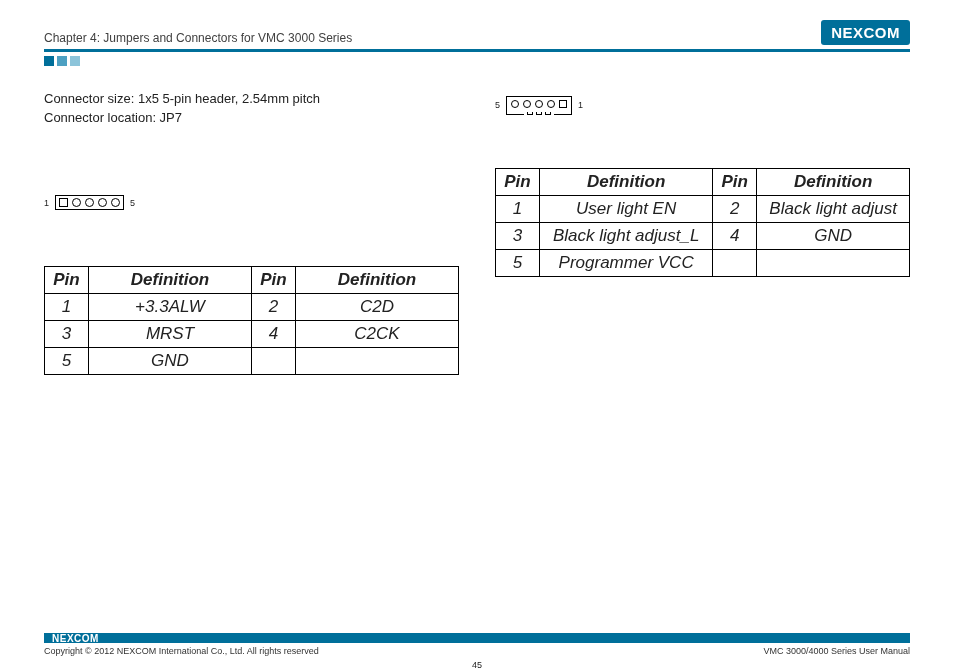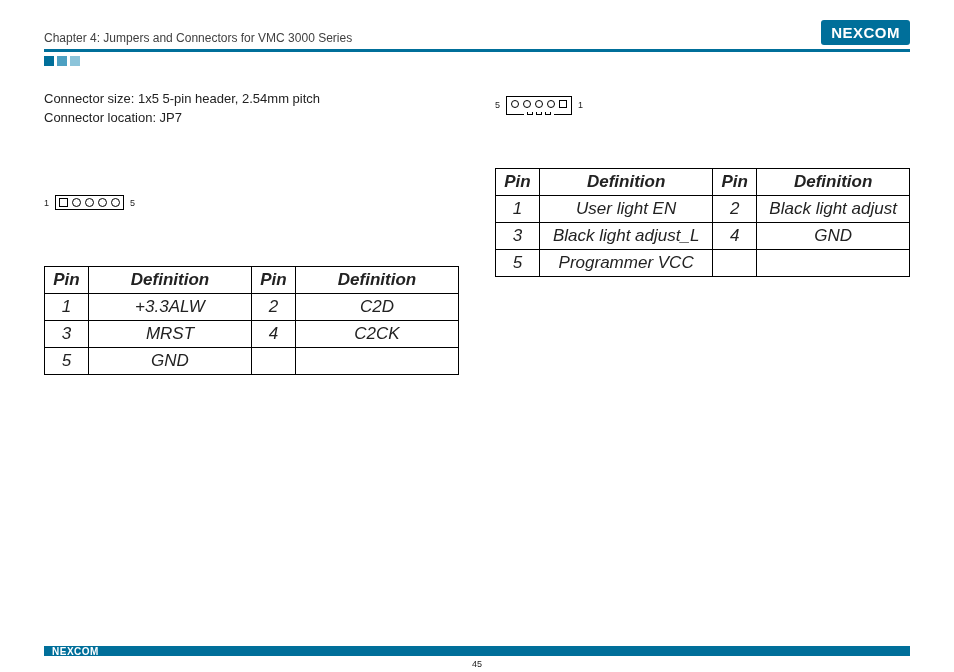--- a/index.html
+++ b/index.html
@@ -108,21 +108,21 @@
   .footer {
     position: absolute;
     left: 44px; right: 44px; bottom: 16px;
   }
   .footer-rule { height: 10px; background:#006f9a; display:flex; align-items:center; padding-left:8px;}
   .footer-logo { color:#fff; font-weight:bold; font-size:10px; letter-spacing:0.5px;}
   .footer-line {
     display:flex; justify-content:space-between; font-size:9px; color:#333;
     margin-top:3px;
   }
-  .footer-center { position:absolute; left:0; right:0; text-align:center; font-size:9px; margin-top:3px;}
+  .footer-center { position:absolute; left:0; right:0; text-align:center; font-size:9px; margin-top:17px;}
 
   
   .conn-b-outer {
     display:inline-block;
   }
 </style>
 </head>
 <body>
 
 <div class="page">
@@ -246,13 +246,17 @@
         </table>
     </div>
   </div>
 </div>
 
 <div class="footer">
   <div class="footer-rule">
     <span class="footer-logo">NEXCOM</span>
   </div>
   <div class="footer-center">45</div>
+  <div class="footer-line">
+    <span>Copyright © 2012 NEXCOM International Co., Ltd. All rights reserved</span>
+    <span>VMC 3000/4000 Series User Manual</span>
+  </div>
 </div>
 
 </body></html>

